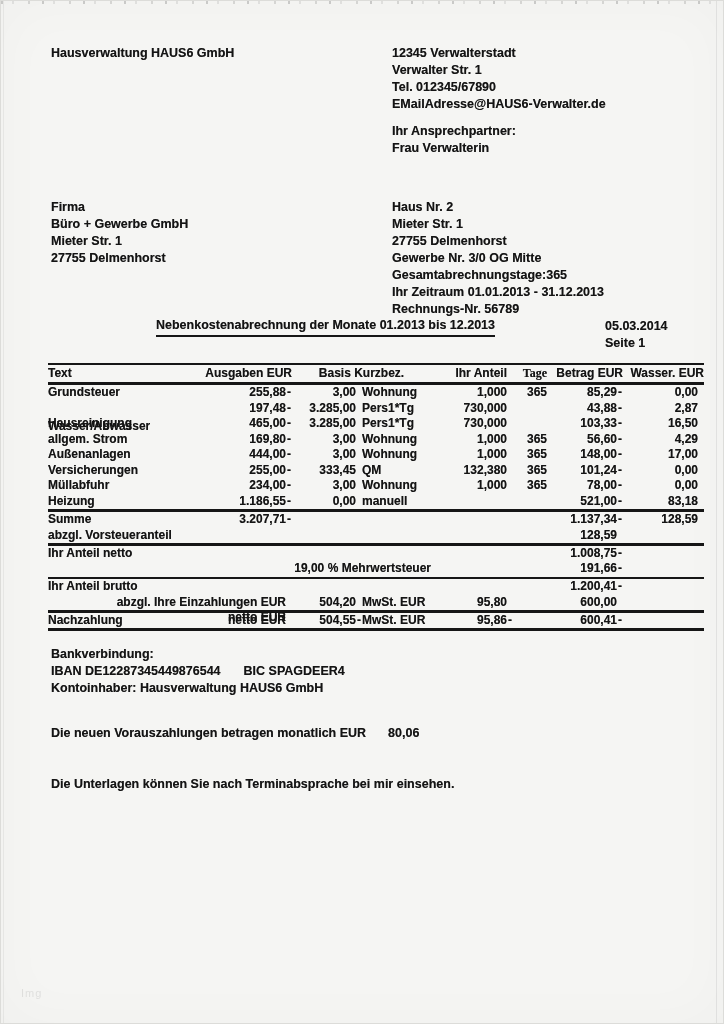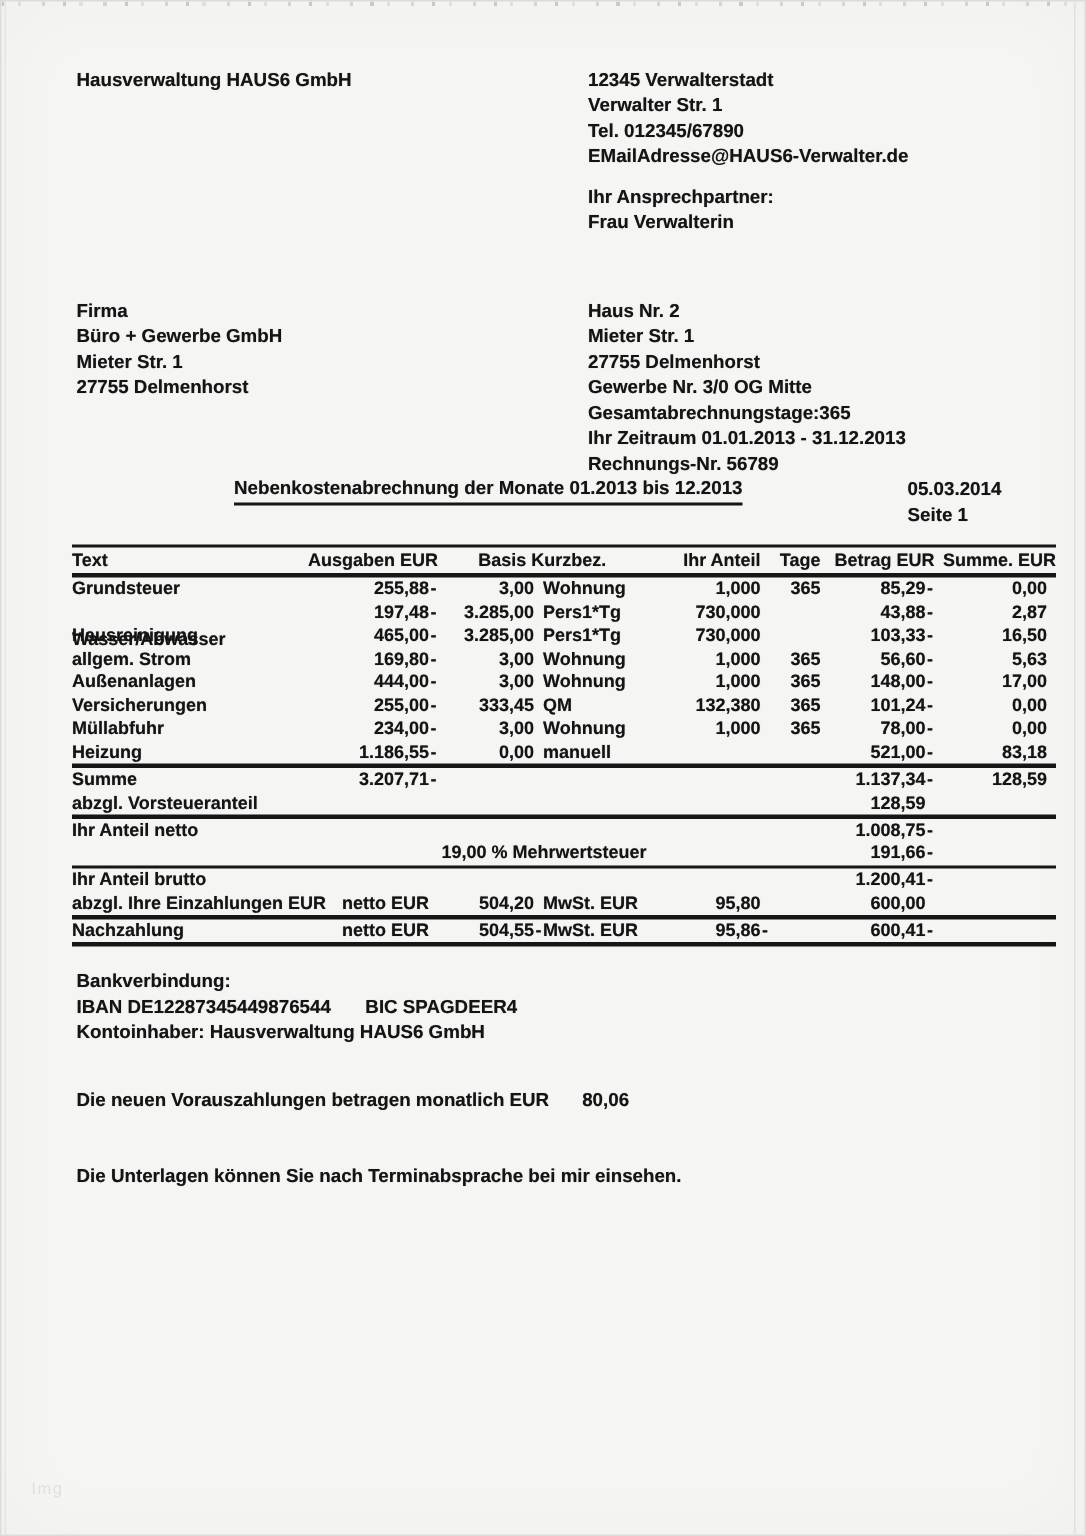--- a/index.html
+++ b/index.html
@@ -121,23 +121,23 @@
     <div class="ln">Seite 1</div>
   </div>
 
   <div class="abs nk-table" id="nk-table">
       <div class="rule" style="height: 2px;"></div>
       <div class="trow head">
         <div class="c " style="grid-column: 1;">Text</div>
         <div class="c num" style="grid-column: 2 / span 2;">Ausgaben EUR</div>
         <div class="c ctr" style="grid-column: 4 / span 3;">Basis Kurzbez.</div>
         <div class="c num" style="grid-column: 7;">Ihr Anteil</div>
-        <div class="c num" style="grid-column: 8 / span 2;">Tage</div>
+        <div class="c num" style="grid-column: 8 / span 2; font-family: Liberation Serif, serif;">Tage</div>
         <div class="c num" style="grid-column: 10 / span 2;">Betrag EUR</div>
-        <div class="c num" style="grid-column: 12 / span 2;">Summe. EUR</div>
+        <div class="c num" style="grid-column: 12 / span 2;">Wasser. EUR</div>
       </div>
       <div class="rule" style="height: 3px;"></div>
       <div class="trow detail">
         <div class="c " style="grid-column: 1;">Grundsteuer</div>
         <div class="c num" style="grid-column: 2;">255,88</div>
         <div class="c sign" style="grid-column: 3;">-</div>
         <div class="c num" style="grid-column: 4;">3,00</div>
         <div class="c sign" style="grid-column: 5;"></div>
         <div class="c unit" style="grid-column: 6;">Wohnung</div>
         <div class="c num" style="grid-column: 7;">1,000</div>
@@ -180,21 +180,21 @@
         <div class="c num" style="grid-column: 2;">169,80</div>
         <div class="c sign" style="grid-column: 3;">-</div>
         <div class="c num" style="grid-column: 4;">3,00</div>
         <div class="c sign" style="grid-column: 5;"></div>
         <div class="c unit" style="grid-column: 6;">Wohnung</div>
         <div class="c num" style="grid-column: 7;">1,000</div>
         <div class="c sign" style="grid-column: 8;"></div>
         <div class="c num" style="grid-column: 9;">365</div>
         <div class="c num" style="grid-column: 10;">56,60</div>
         <div class="c sign" style="grid-column: 11;">-</div>
-        <div class="c num" style="grid-column: 12;">5,63</div>
+        <div class="c num" style="grid-column: 12;">4,29</div>
       </div>
       <div class="trow detail">
         <div class="c " style="grid-column: 1;">Außenanlagen</div>
         <div class="c num" style="grid-column: 2;">444,00</div>
         <div class="c sign" style="grid-column: 3;">-</div>
         <div class="c num" style="grid-column: 4;">3,00</div>
         <div class="c sign" style="grid-column: 5;"></div>
         <div class="c unit" style="grid-column: 6;">Wohnung</div>
         <div class="c num" style="grid-column: 7;">1,000</div>
         <div class="c sign" style="grid-column: 8;"></div>
@@ -272,21 +272,21 @@
         <div class="c num" style="grid-column: 10;">191,66</div>
         <div class="c sign" style="grid-column: 11;">-</div>
       </div>
       <div class="rule" style="height: 2.5px;"></div>
       <div class="trow summary">
         <div class="c " style="grid-column: 1 / span 6;">Ihr Anteil brutto</div>
         <div class="c num" style="grid-column: 10;">1.200,41</div>
         <div class="c sign" style="grid-column: 11;">-</div>
       </div>
       <div class="trow summary">
-        <div class="c flexcell" style="grid-column: 1 / span 2;">
+        <div class="c flexcell" style="grid-column: 1 / span 2; flex-direction: column;">
           <span>abzgl. Ihre Einzahlungen EUR</span>
           <span>netto EUR</span>
         </div>
         <div class="c sign" style="grid-column: 3;"></div>
         <div class="c num" style="grid-column: 4;">504,20</div>
         <div class="c sign" style="grid-column: 5;"></div>
         <div class="c unit" style="grid-column: 6;">MwSt. EUR</div>
         <div class="c num" style="grid-column: 7;">95,80</div>
         <div class="c sign" style="grid-column: 8;"></div>
         <div class="c num" style="grid-column: 10;">600,00</div>

